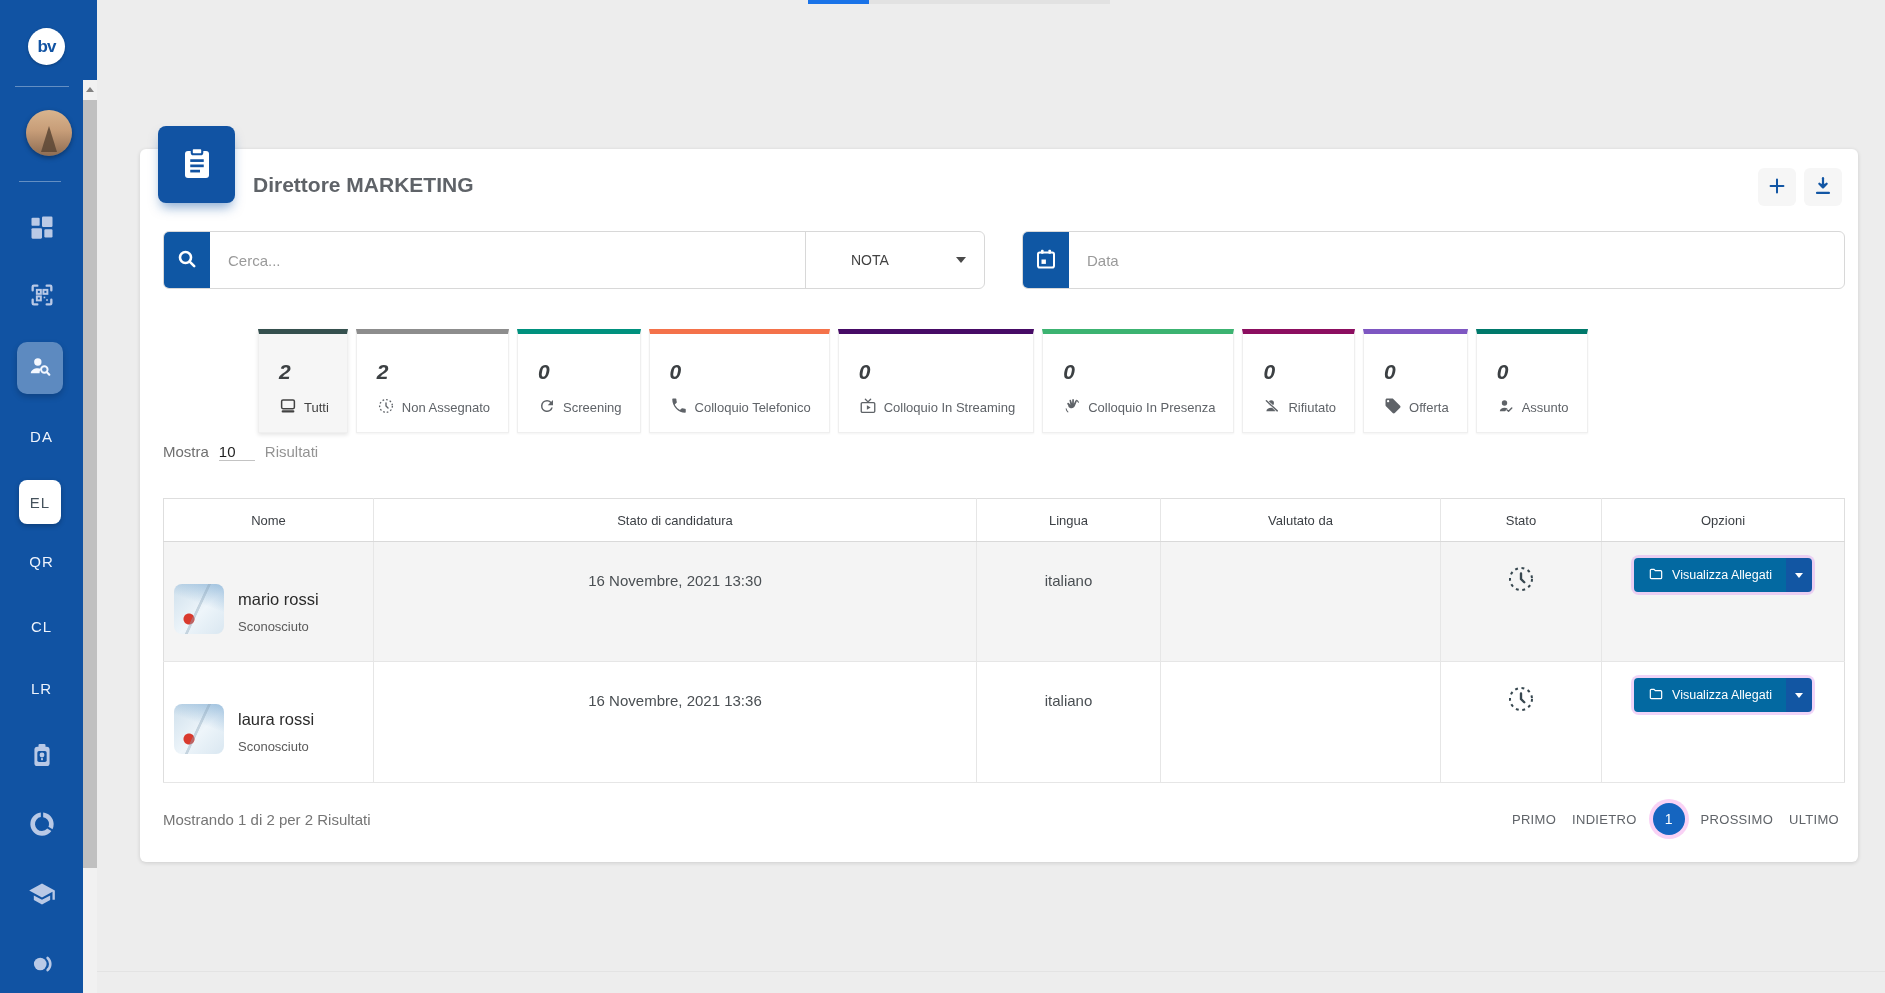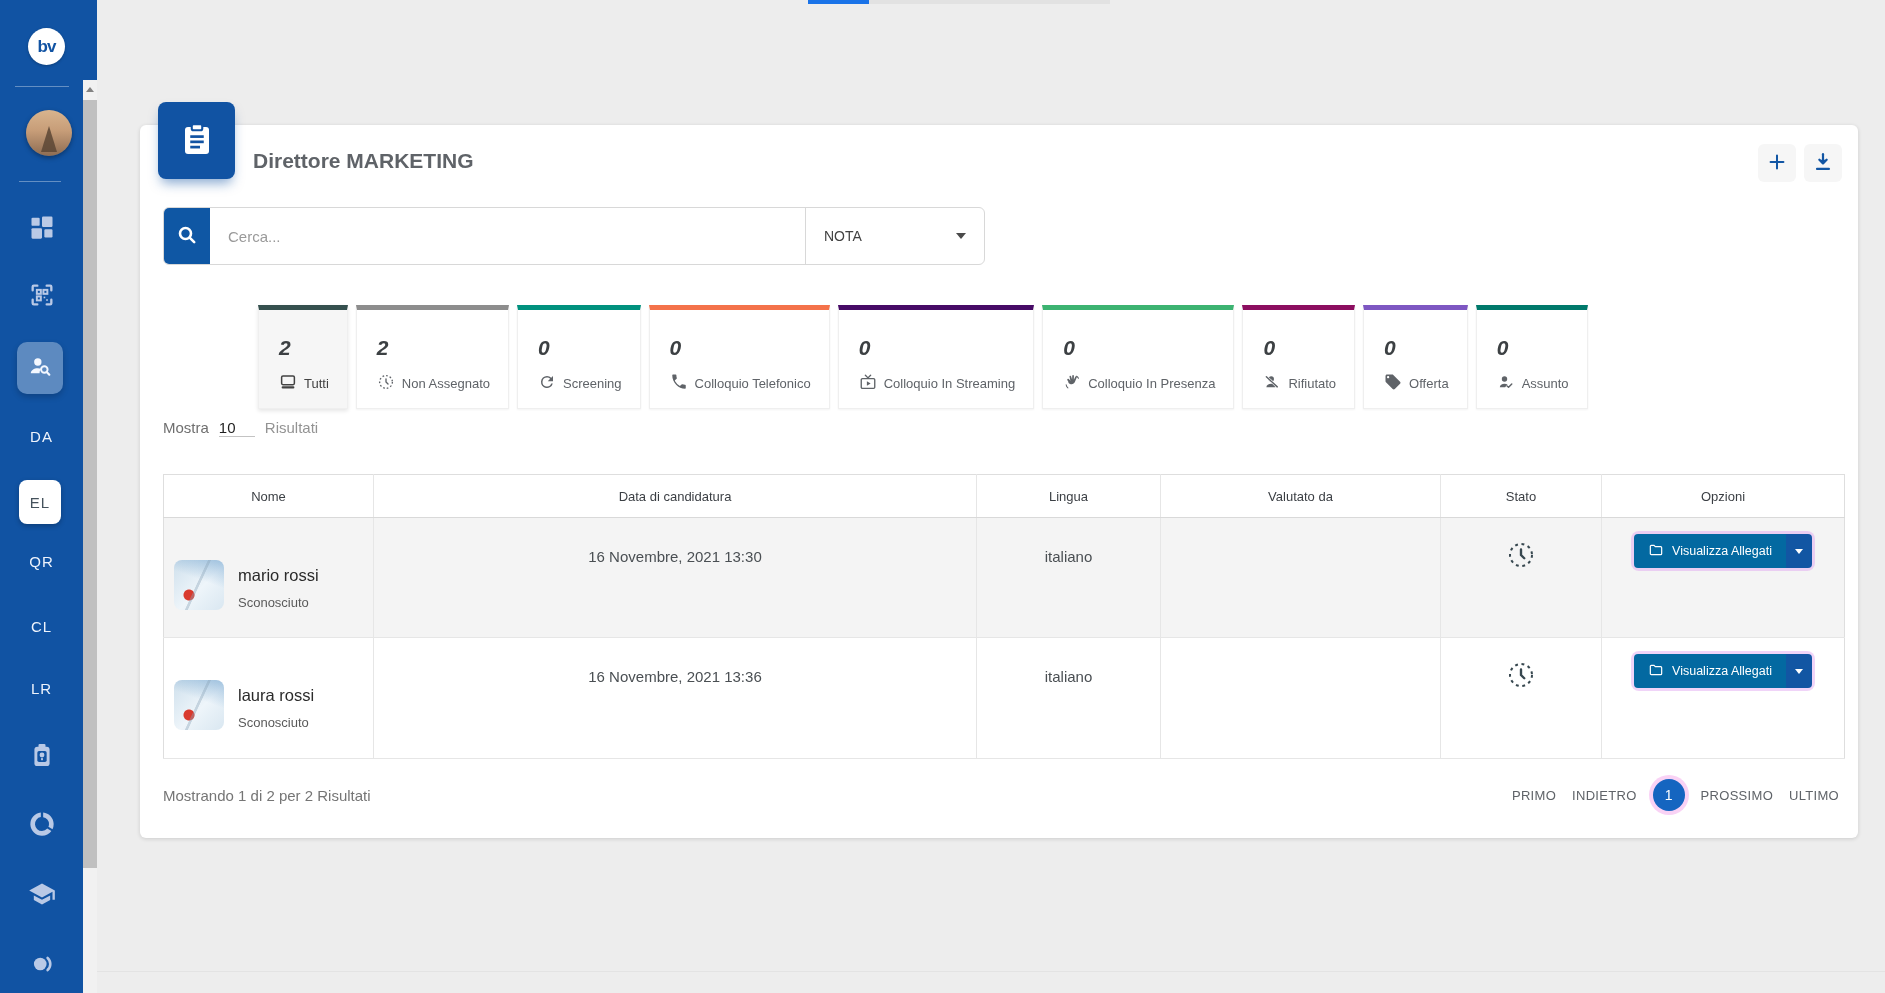--- a/index.html
+++ b/index.html
@@ -28,33 +28,33 @@
 
   
   .scrollbar { position:absolute; left:83px; top:80px; width:14px; height:913px; background:#f1f1f1; z-index:4; }
   .scroll-arrow { width:14px; height:18px; display:flex; align-items:center; justify-content:center; cursor:pointer; }
   .scroll-arrow::after { content:""; width:0; height:0; border-left:4px solid transparent; border-right:4px solid transparent; border-bottom:5px solid #828282; }
   .scroll-thumb { position:absolute; left:0; top:20px; width:14px; height:768px; background:#c0c0c0; cursor:pointer; }
 
   .bottom-line { position:absolute; left:97px; top:971px; width:1788px; height:1px; background:#e3e3e3; }
 
   
-  .card { position:absolute; left:140px; top:125px; width:1718px; height:713px; background:#fff; border-radius:6px; box-shadow:0 1px 4px rgba(0,0,0,.14); }
+  .card { position:absolute; left:140px; top:149px; width:1718px; height:713px; background:#fff; border-radius:6px; box-shadow:0 1px 4px rgba(0,0,0,.14); }
   .title-tile { position:absolute; left:18px; top:-23px; width:77px; height:77px; background:#1153a3; border-radius:8px; display:flex; align-items:center; justify-content:center; box-shadow:0 7px 12px -3px rgba(17,83,163,.5); }
   .page-title { position:absolute; left:113px; top:24px; font-size:21px; color:#5f6368; }
   .header-actions { position:absolute; right:16px; top:19px; display:flex; gap:8px; }
   .icon-btn { width:38px; height:38px; border-radius:6px; background:#f6f6f6; border:none; display:flex; align-items:center; justify-content:center; color:#1256a4; cursor:pointer; }
 
   
   .search-group { position:absolute; left:23px; top:82px; width:822px; height:58px; border:1px solid #d8d8d8; border-radius:6px; background:#fff; display:flex; align-items:stretch; }
   .blue-sq-btn { width:46px; flex:0 0 46px; background:#0f57a4; border:none; border-radius:5px 0 0 5px; display:flex; align-items:center; justify-content:center; color:#fff; cursor:pointer; }
   .search-input { flex:1; border:none; outline:none; padding:0 18px; font-size:15px; color:#424242; font-family:"Liberation Sans",sans-serif; background:transparent; }
   .search-input::placeholder, .date-input::placeholder { color:#9a9a9a; }
   .nota-select { flex:0 0 179px; border-left:1px solid #d8d8d8; display:flex; align-items:center; justify-content:space-between; padding:0 18px; cursor:pointer; }
-  .nota-label { font-size:14px; color:#424242; }
+  .nota-label { font-size:14px; color:#424242;margin-left:27px; }
   .caret-down { width:0; height:0; border-left:5px solid transparent; border-right:5px solid transparent; border-top:6px solid #4a4a4a; }
   .date-group { position:absolute; left:882px; top:82px; width:823px; height:58px; border:1px solid #d8d8d8; border-radius:6px; background:#fff; display:flex; align-items:stretch; }
   .date-input { flex:1; border:none; outline:none; padding:0 18px; font-size:15px; color:#424242; font-family:"Liberation Sans",sans-serif; background:transparent; }
 
   
   .tabs-row { position:absolute; left:118px; top:180px; display:flex; gap:8px; }
   .status-tab { background:#fff; border:1px solid #efefef; border-top:5px solid #999; height:104px; padding:12px 18px 0 20px; cursor:pointer; text-align:left; box-shadow:0 1px 2px rgba(0,0,0,.05); font-family:"Liberation Sans",sans-serif; }
   .status-tab.active { background:#f6f6f6; box-shadow:0 2px 4px rgba(0,0,0,.1); }
   .tab-count { font-size:21px; font-weight:bold; font-style:italic; color:#3c4043; }
   .tab-label-row { margin-top:13px; display:flex; align-items:center; gap:7px; color:#5f6368; white-space:nowrap; }
@@ -254,20 +254,33 @@
           </svg>
       </span>
     </button>
     <input class="search-input" placeholder="Cerca..." style="">
     <div class="nota-select">
       <span class="nota-label">NOTA</span>
       <span class="caret-down"></span>
     </div>
   </div>
 
+  <div class="date-group">
+    <button class="blue-sq-btn">
+      <span>
+        <svg width="24" height="24" viewBox="0 0 24 24">
+            <rect x="4" y="5.5" width="16" height="15" rx="1.8" fill="none" stroke="currentColor" stroke-width="2"></rect>
+            <rect x="7" y="2.8" width="2.6" height="4" rx=".8" fill="currentColor"></rect>
+            <rect x="14.4" y="2.8" width="2.6" height="4" rx=".8" fill="currentColor"></rect>
+            <rect x="7.5" y="12.5" width="4.4" height="4.4" fill="currentColor"></rect>
+          </svg>
+      </span>
+    </button>
+    <input class="date-input" placeholder="Data" style="">
+  </div>
 
   <div class="tabs-row">
 
     <button class="status-tab active" style="border-top-color: rgb(53, 80, 78);">
       <div class="tab-count">2</div>
       <div class="tab-label-row" style="color:#424242;">
         <span><svg width="18" height="18" viewBox="0 0 24 24" stroke="currentColor" fill="none">
               <rect x="3.5" y="4" width="17" height="11.5" rx="1.8" stroke-width="2"></rect>
               <rect x="3.5" y="17.8" width="17" height="3" rx="1.5" fill="currentColor" stroke="none"></rect>
             </svg></span>
@@ -377,21 +390,21 @@
         <col class="col-nome">
           <col class="col-data">
           <col class="col-lingua">
           <col class="col-val">
           <col class="col-stato">
           <col class="col-opz">
       </colgroup>
       <thead>
         <tr>
           <th>Nome</th>
-          <th>Data di candidatura</th>
+          <th>Stato di candidatura</th>
           <th>Lingua</th>
           <th>Valutato da</th>
           <th>Stato</th>
           <th>Opzioni</th>
         </tr>
       </thead>
       <tbody>
         <tr class="r0">
           <td>
             <div class="cand-cell">

